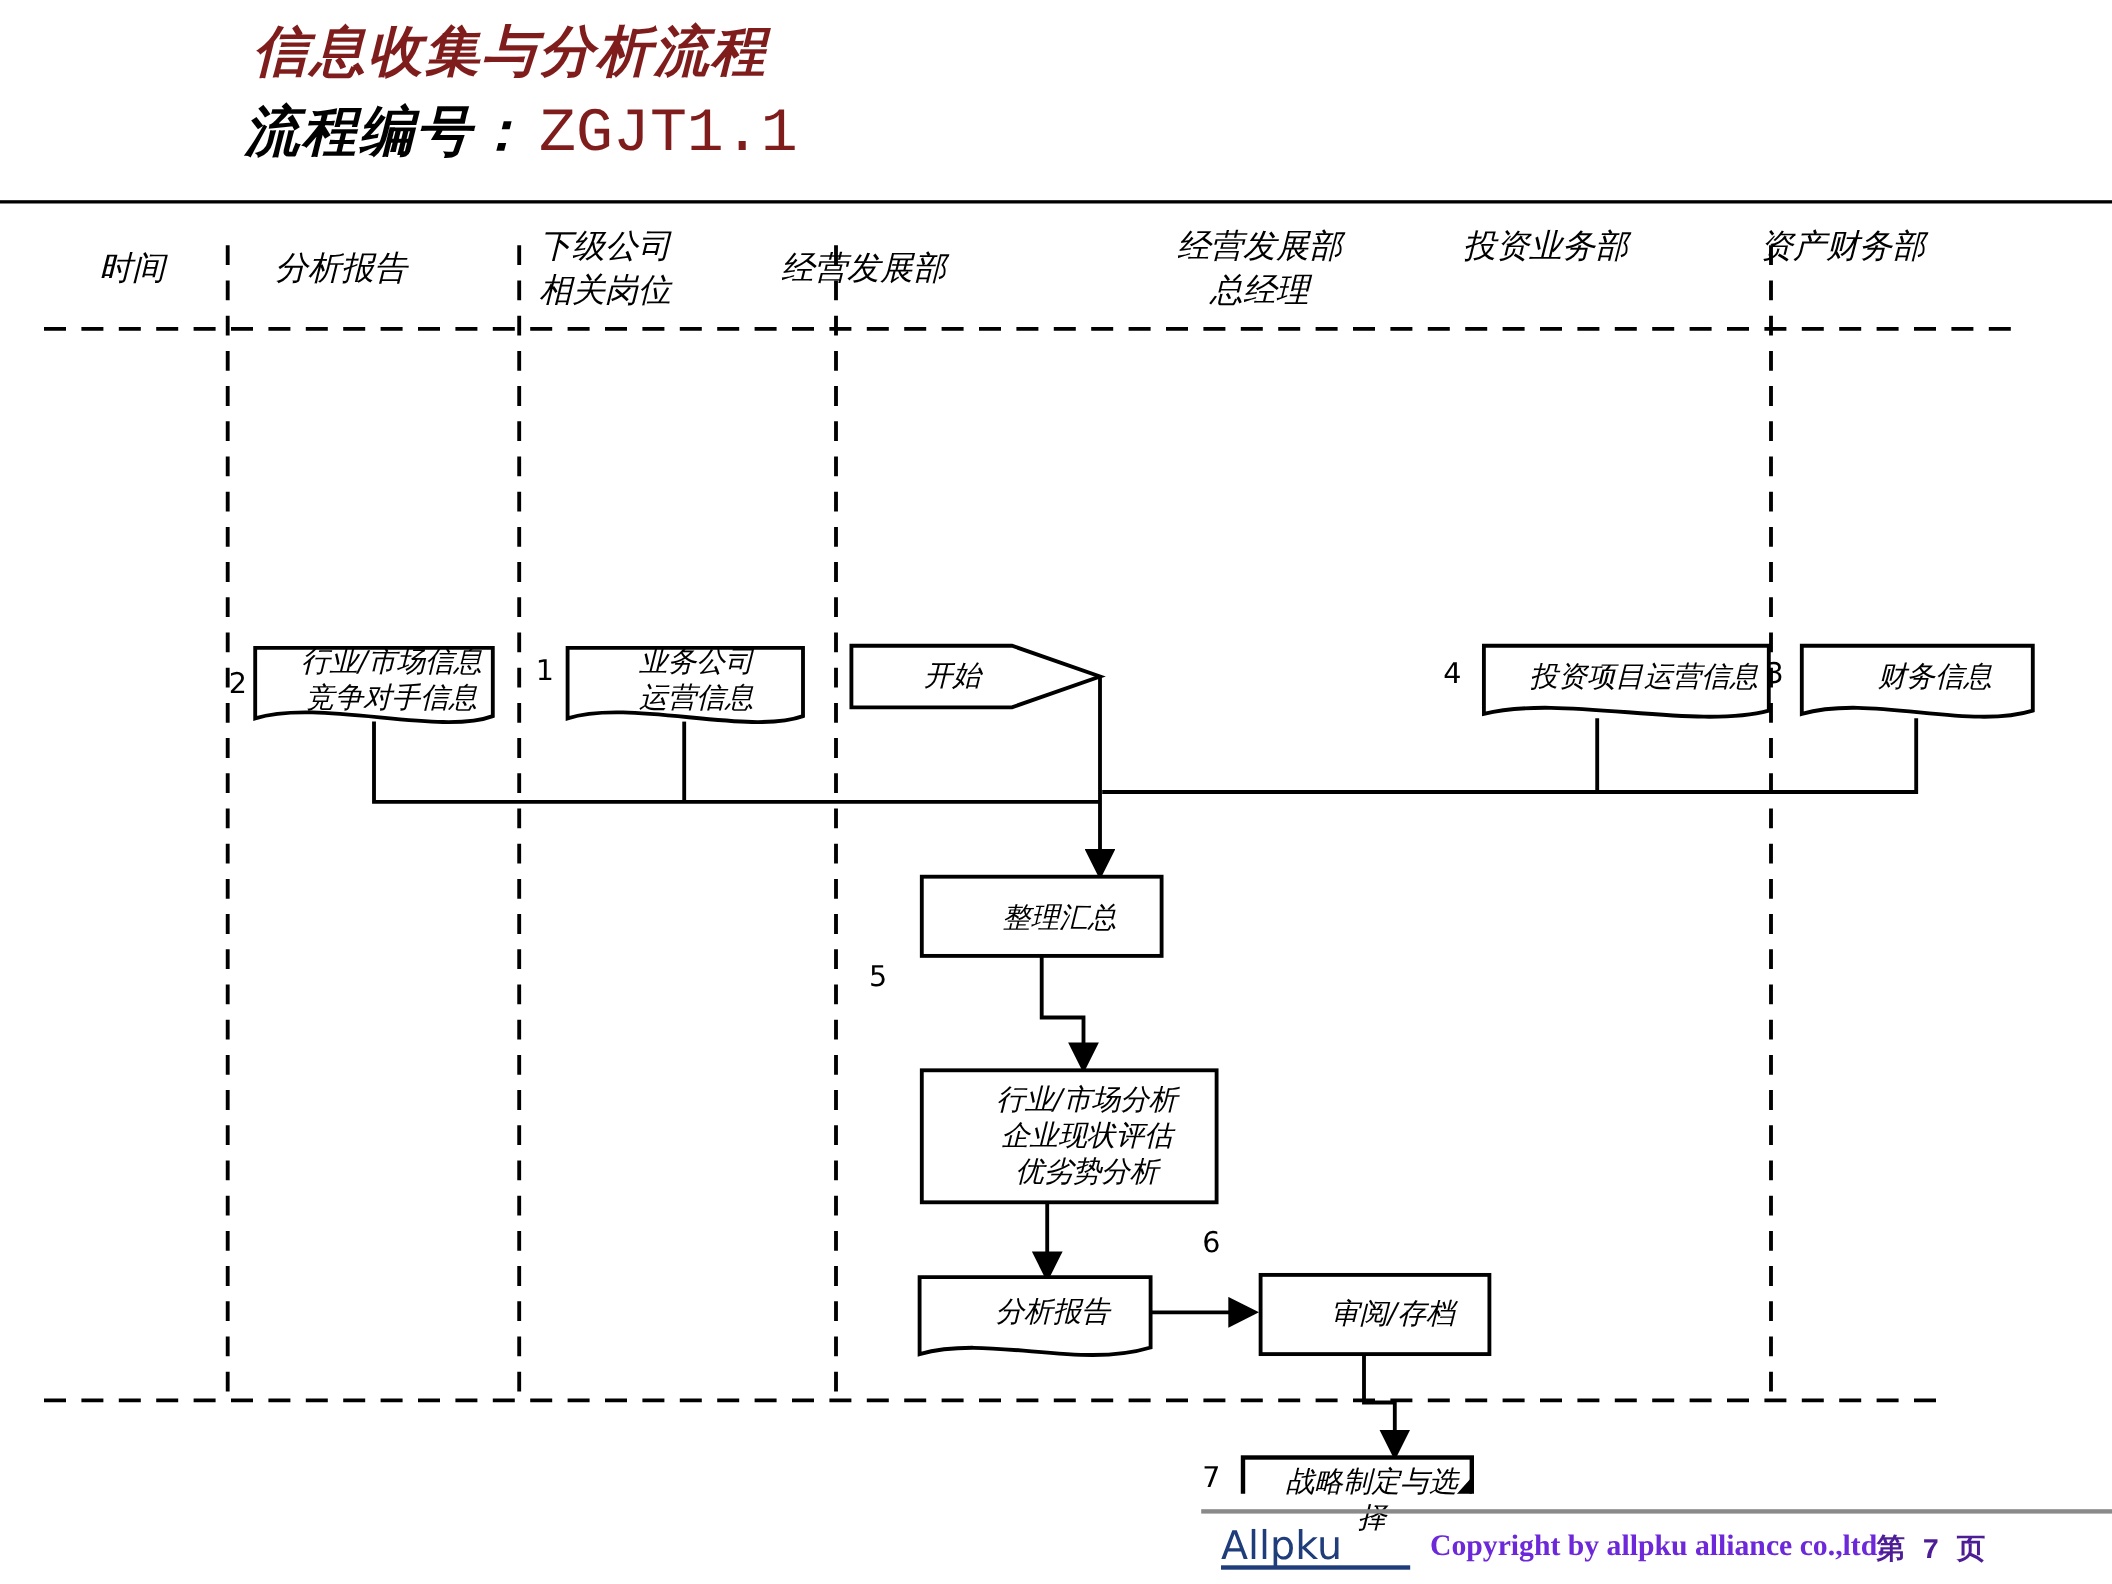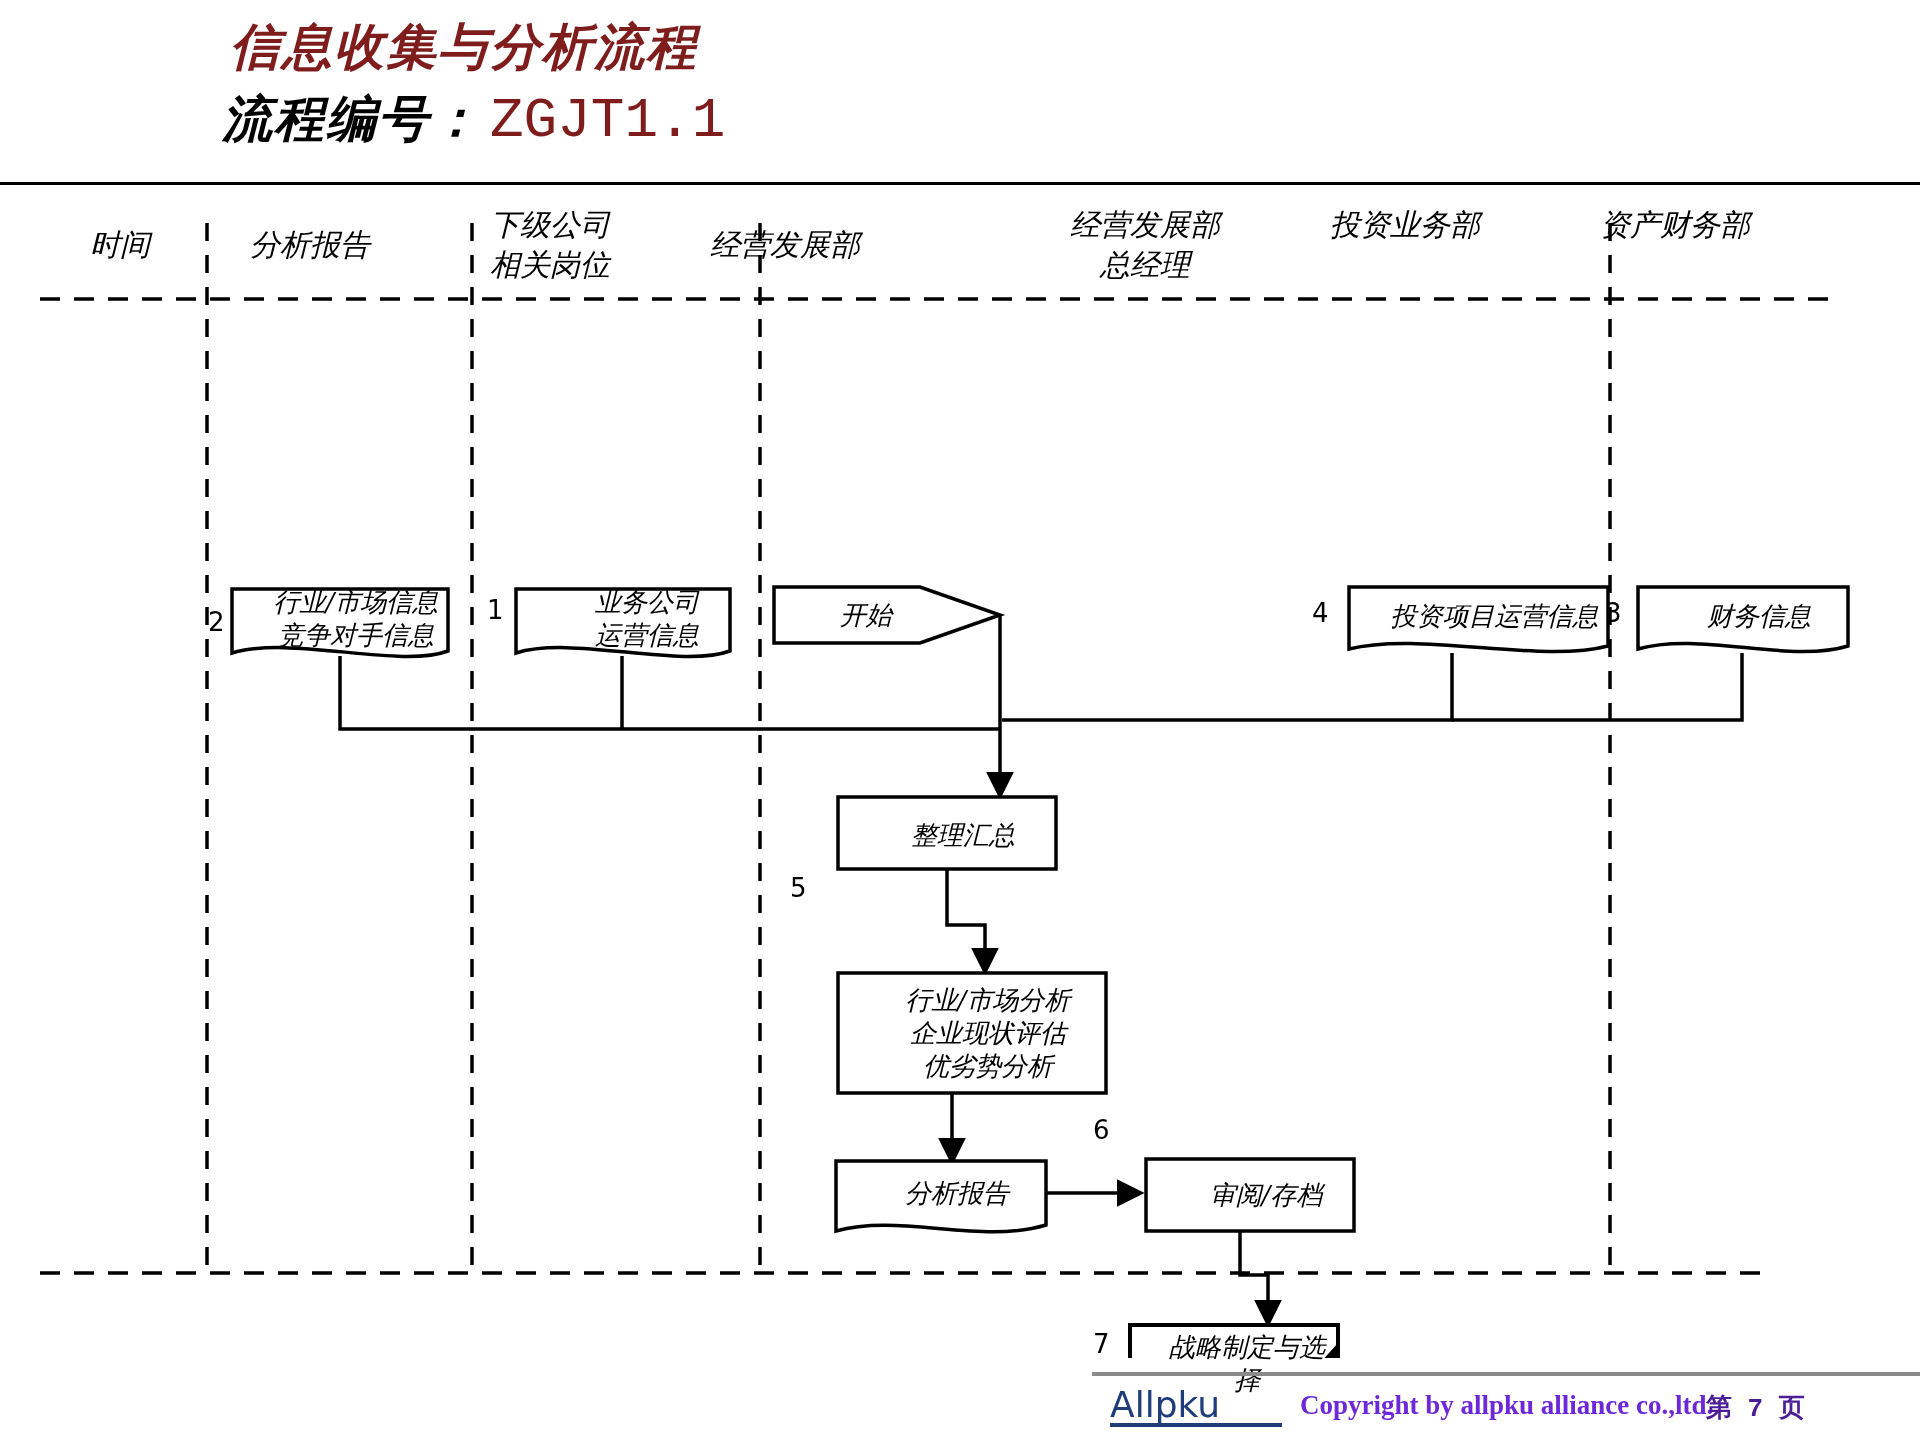--- a/index.html
+++ b/index.html
@@ -194,21 +194,21 @@
     <path d="M 1240 1048 L 1240 1092 L 1268 1092 L 1268 1140" fill="none" stroke="#000" stroke-width="3.5" marker-end="url(#arrow)"></path>
 
     <rect x="1130" y="1142" width="208" height="78" fill="#fff" stroke="#000" stroke-width="4"></rect>
     <polygon points="1338,1160 1338,1220 1284,1220" fill="#000"></polygon>
   </svg>
 
   <div class="node-label" style="left:232px; top:404px; width:216px; height:64px;">行业/市场信息
 竞争对手信息</div>
   <div class="node-num" style="left:208px; top:424px;">2</div>
 
-  <div class="node-label" style="left:509px; top:404px; width:244px; height:64px;">业务公司
+  <div class="node-label" style="left:495px; top:404px; width:244px; height:64px;">业务公司
 运营信息</div>
   <div class="node-num" style="left:487px; top:412px;">1</div>
 
   <div class="node-label" style="left:780px; top:404px; width:140px; height:56px;">开始</div>
 
   <div class="node-label" style="left:1349px;top:404px; width:259px; height:58px;">投资项目运营信息</div>
   <div class="node-num" style="left:1312px;top:415px;">4</div>
 
   <div class="node-label" style="left:1638px;top:404px; width:210px; height:58px;">财务信息</div>
   <div class="node-num" style="left:1605px;top:415px;">3</div>

